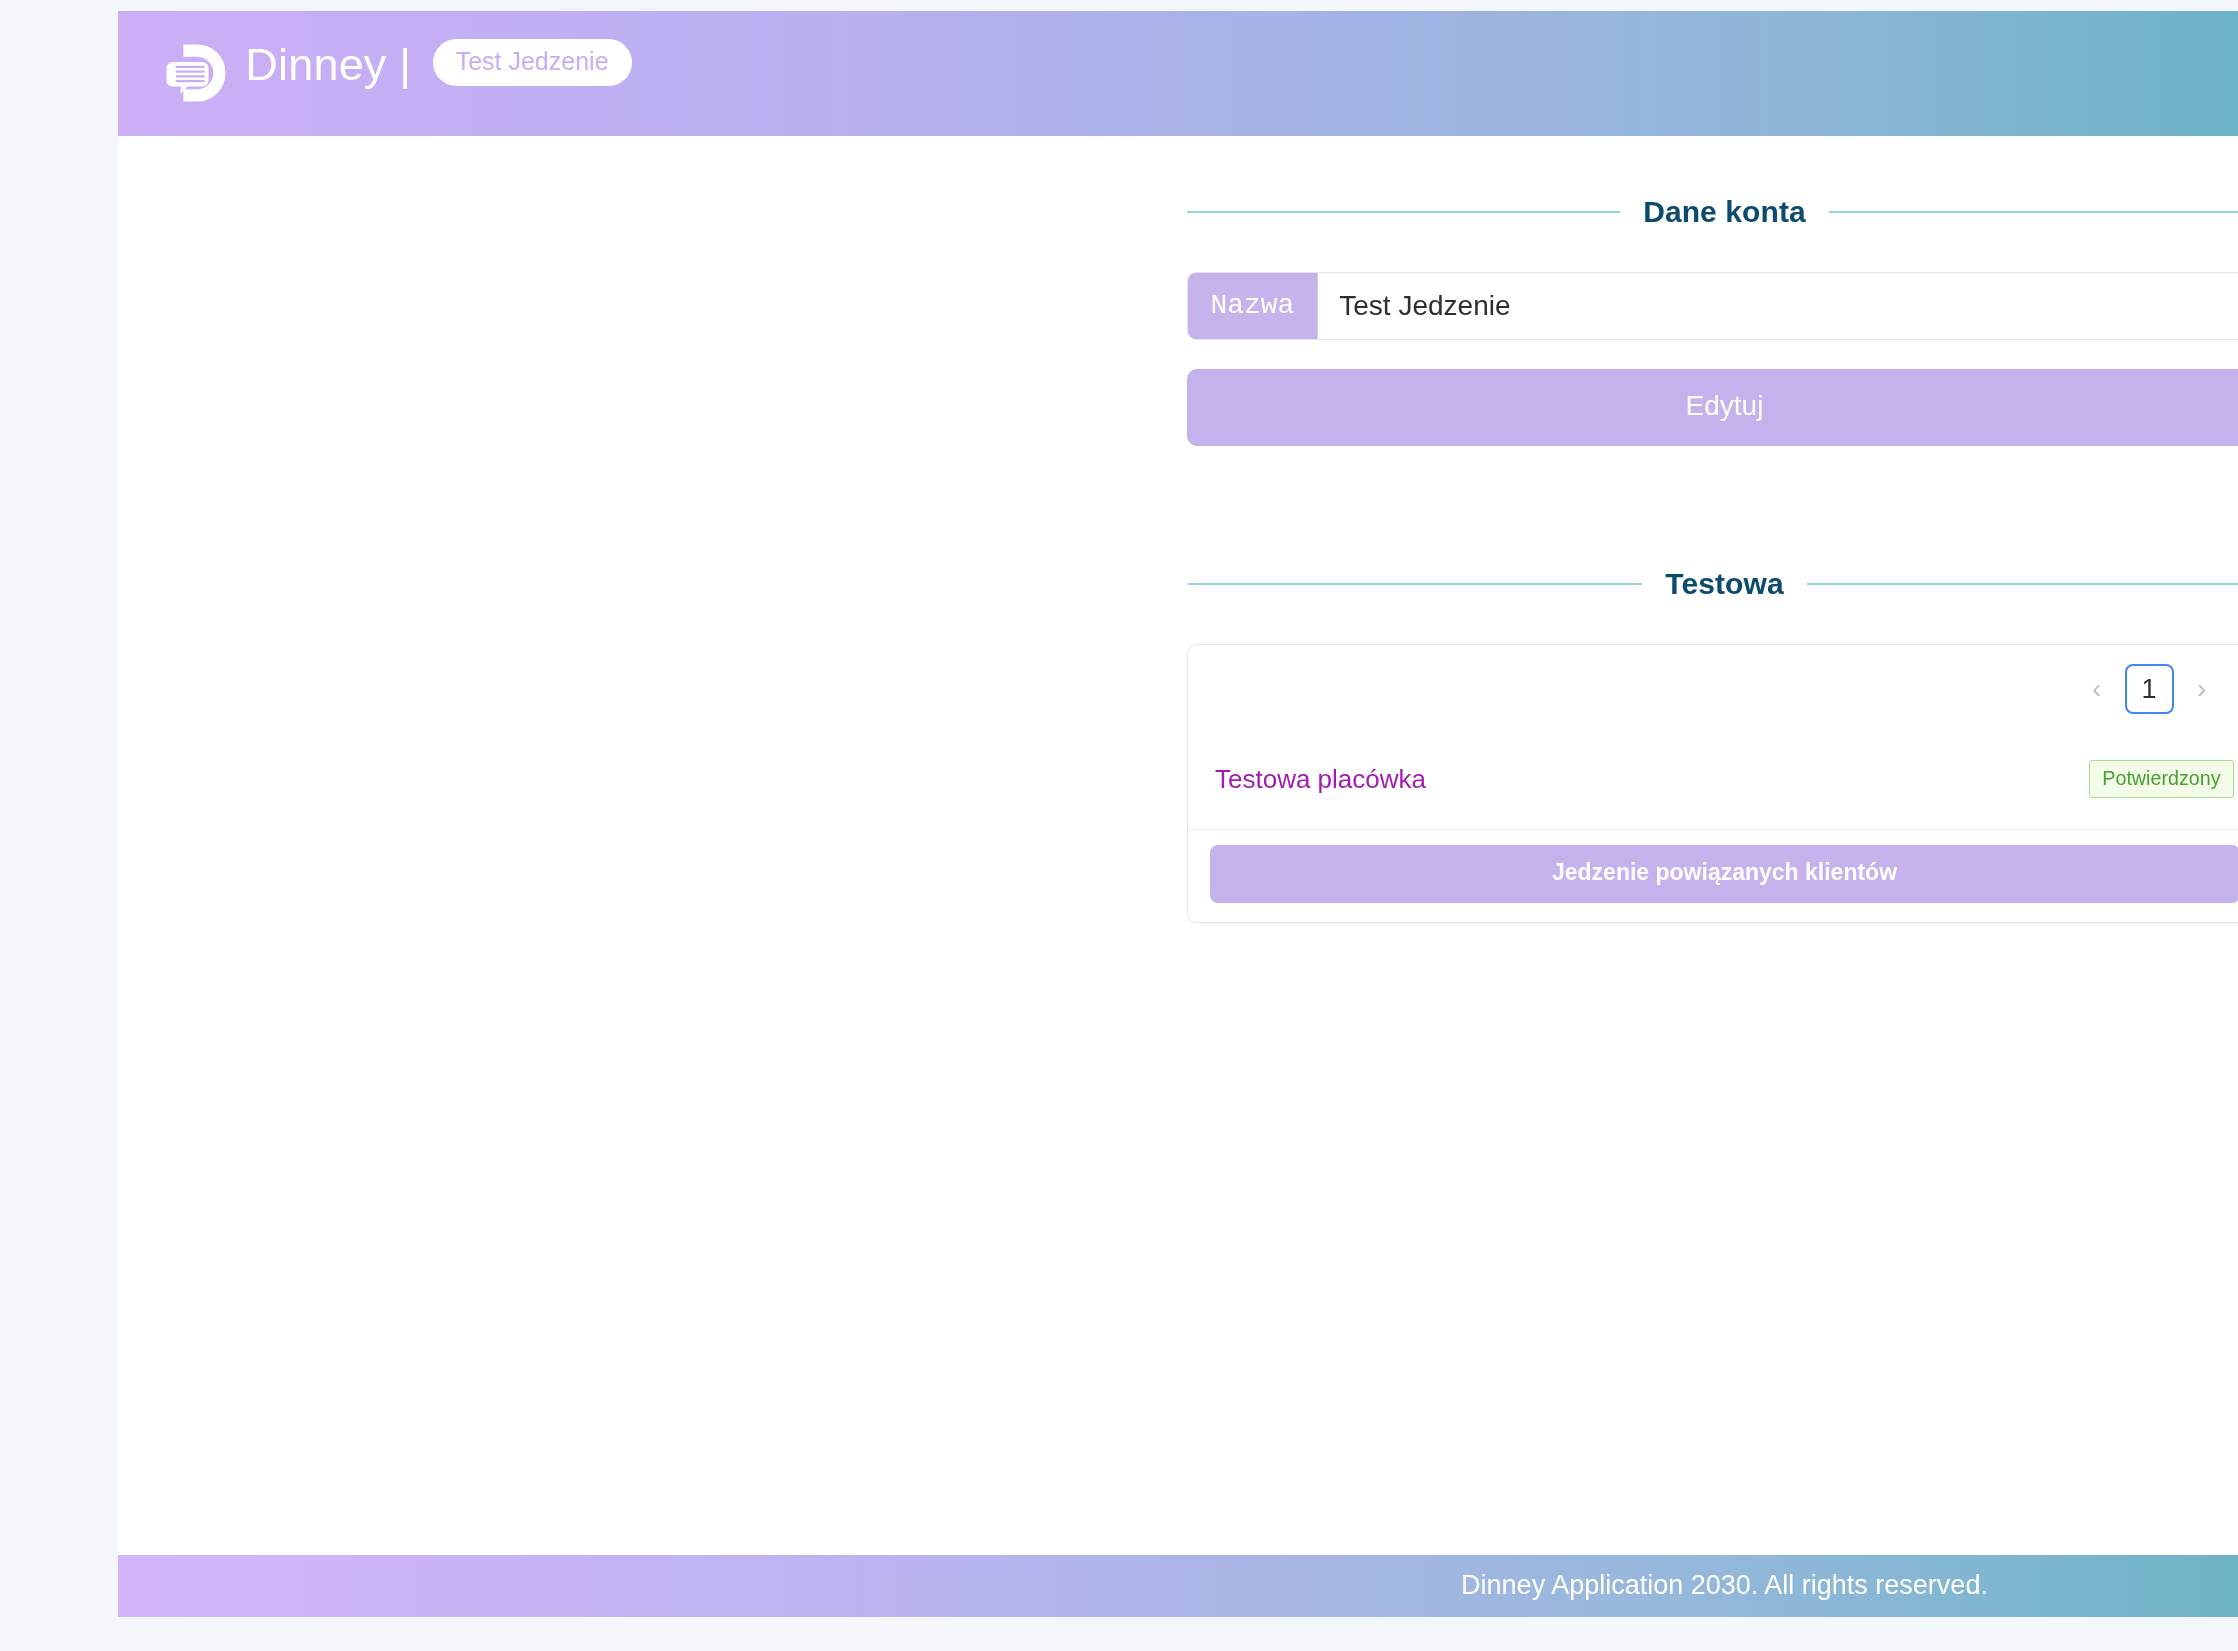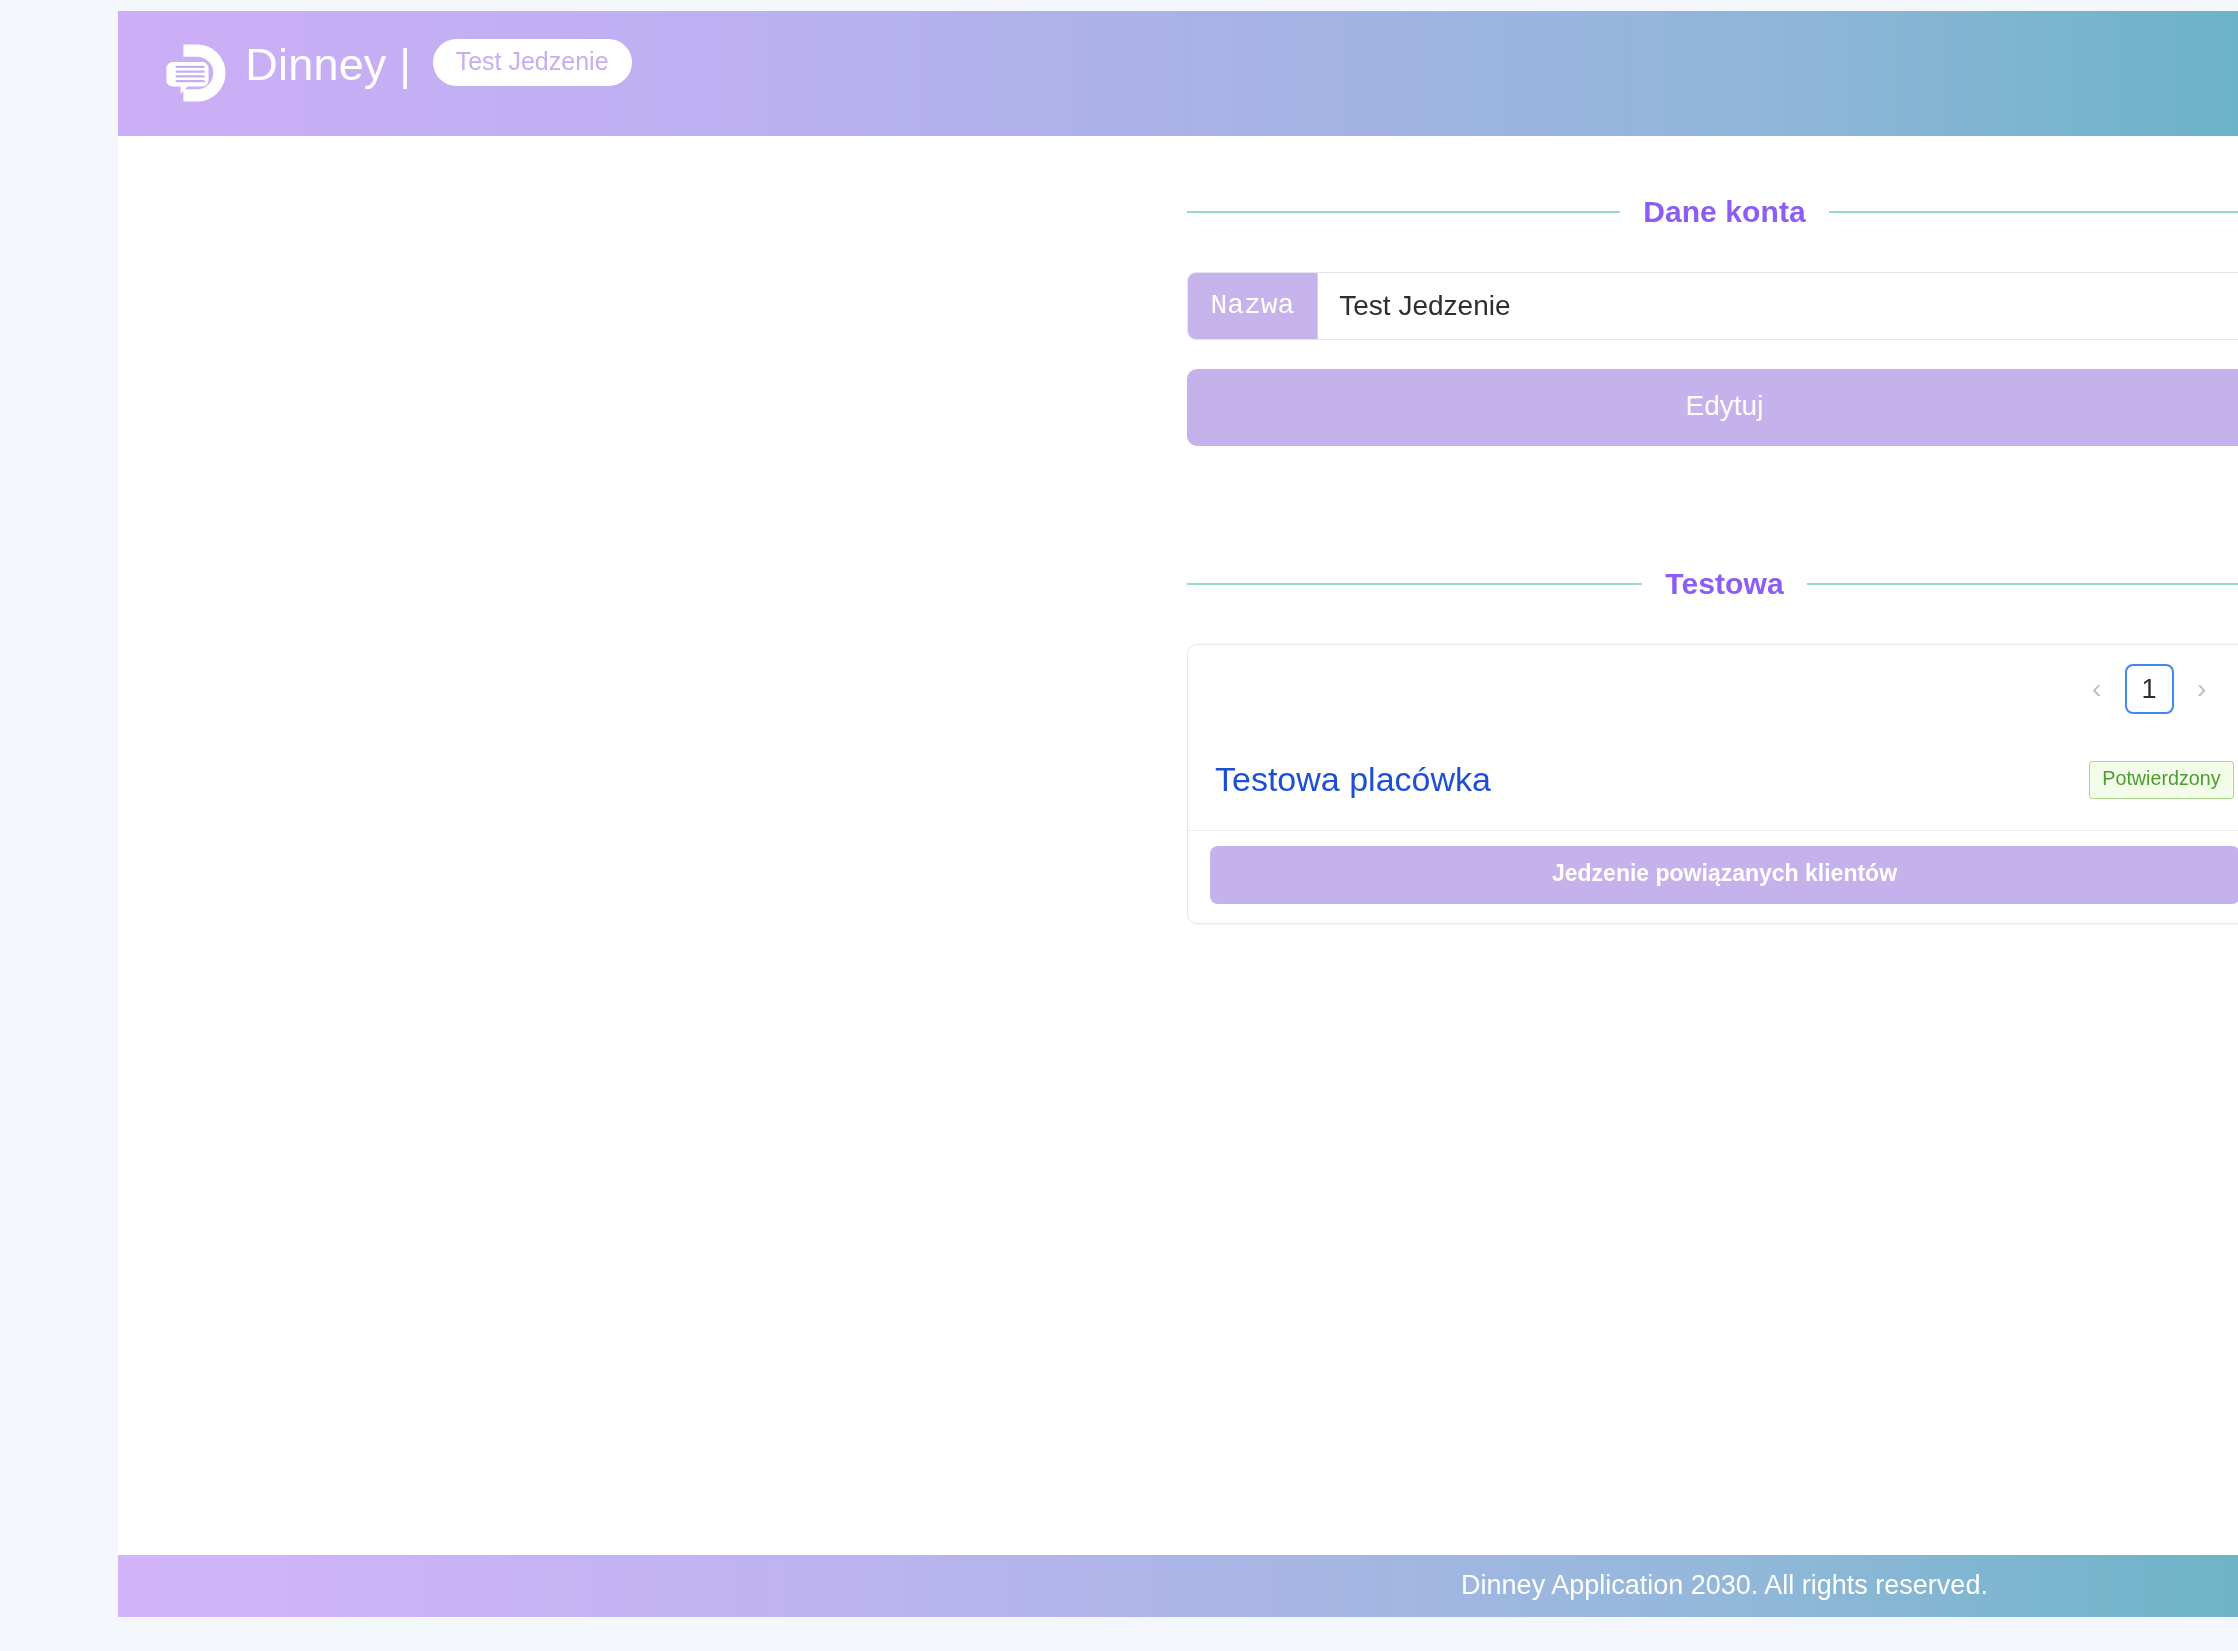--- a/index.html
+++ b/index.html
@@ -90,21 +90,21 @@
   }
   .section-head .rule {
     flex: 1 1 auto;
     height: 2.2px;
     background: #6fcfc2;
     opacity: 0.75;
   }
   .section-head .section-title {
     font-size: 30px;
     font-weight: 700;
-    color: #8b5cf6;
+    color: #0c4a6e;
     white-space: nowrap;
     letter-spacing: 0.1px;
   }
 
   
   .input-group {
     display: flex;
     align-items: stretch;
     margin-top: 43px;
     border: 1.8px solid #e2e6ea;
@@ -203,22 +203,22 @@
   }
 
   .client-row {
     display: flex;
     align-items: center;
     justify-content: space-between;
     margin-top: 46px;
     padding-bottom: 5.4px;
   }
   .client-name {
-    font-size: 34px;
-    color: #1d4ed8;
+    font-size: 26px;
+    color: #a21caf;
   }
   .badge-confirmed {
     font-size: 19.7px;
     color: #4a9e2f;
     background: #f3fbe9;
     border: 1.8px solid #a9d98c;
     border-radius: 3px;
     padding: 7.2px 12.5px 9px;
     line-height: 1;
     white-space: nowrap;

